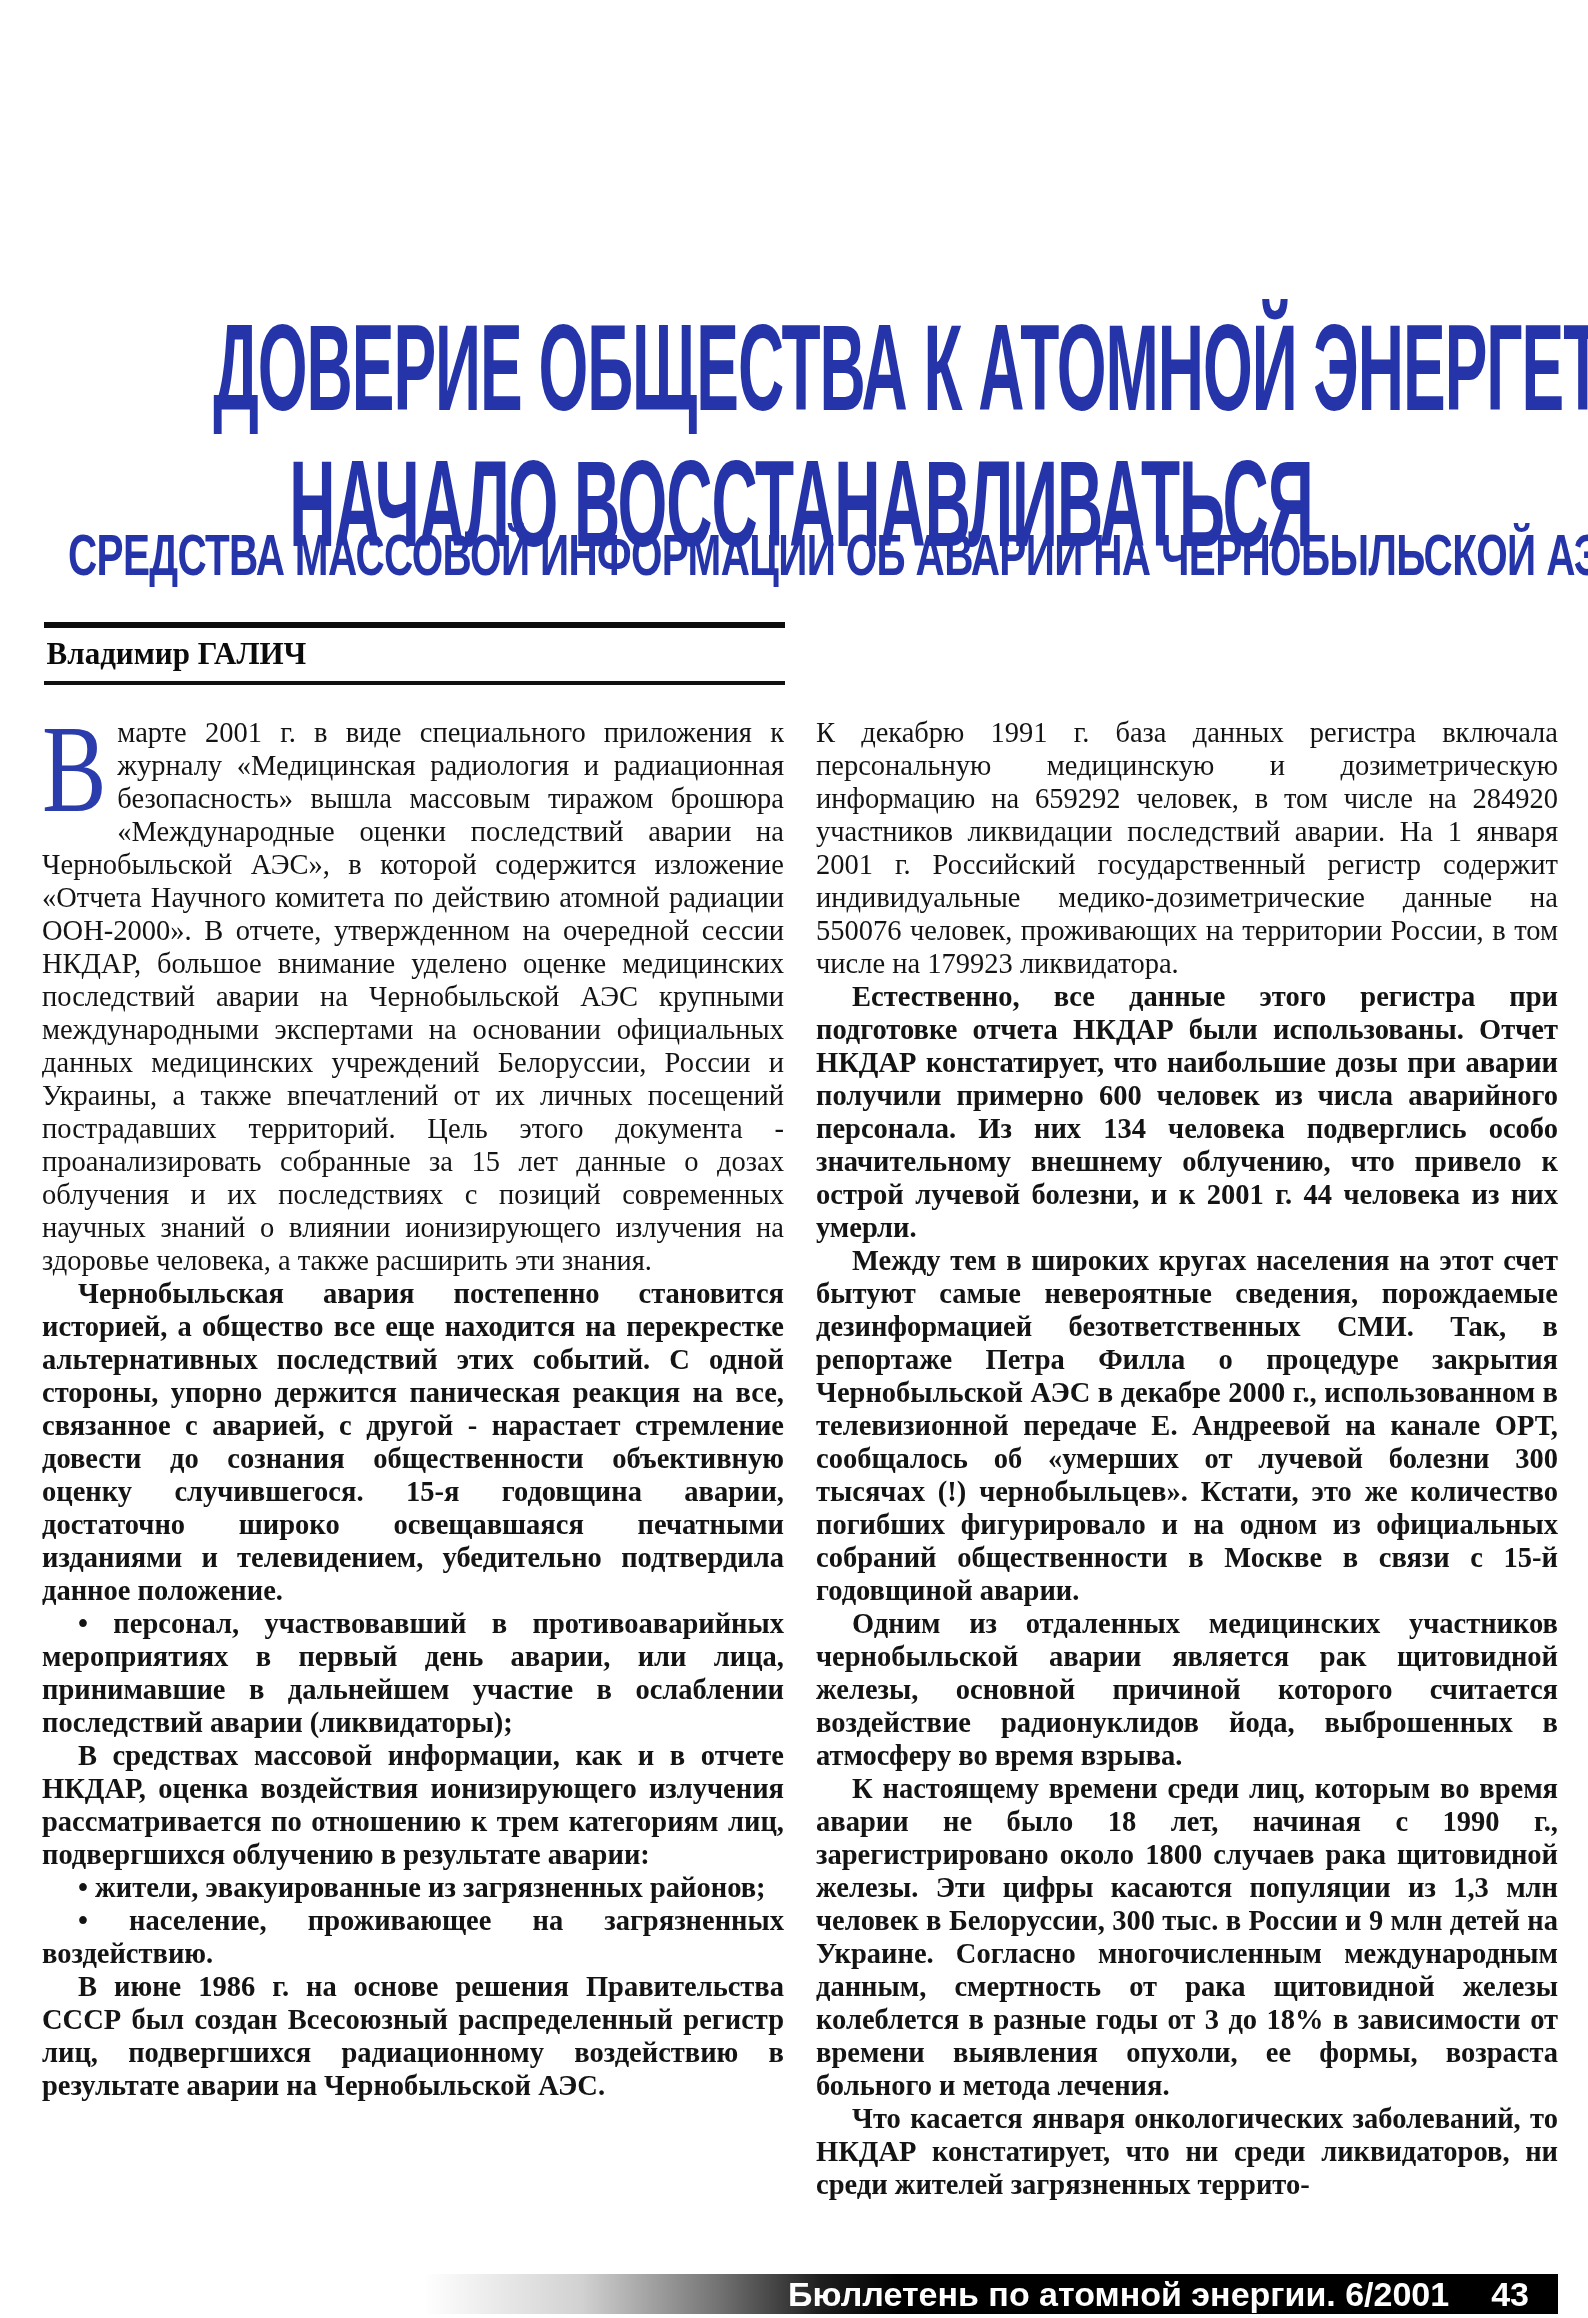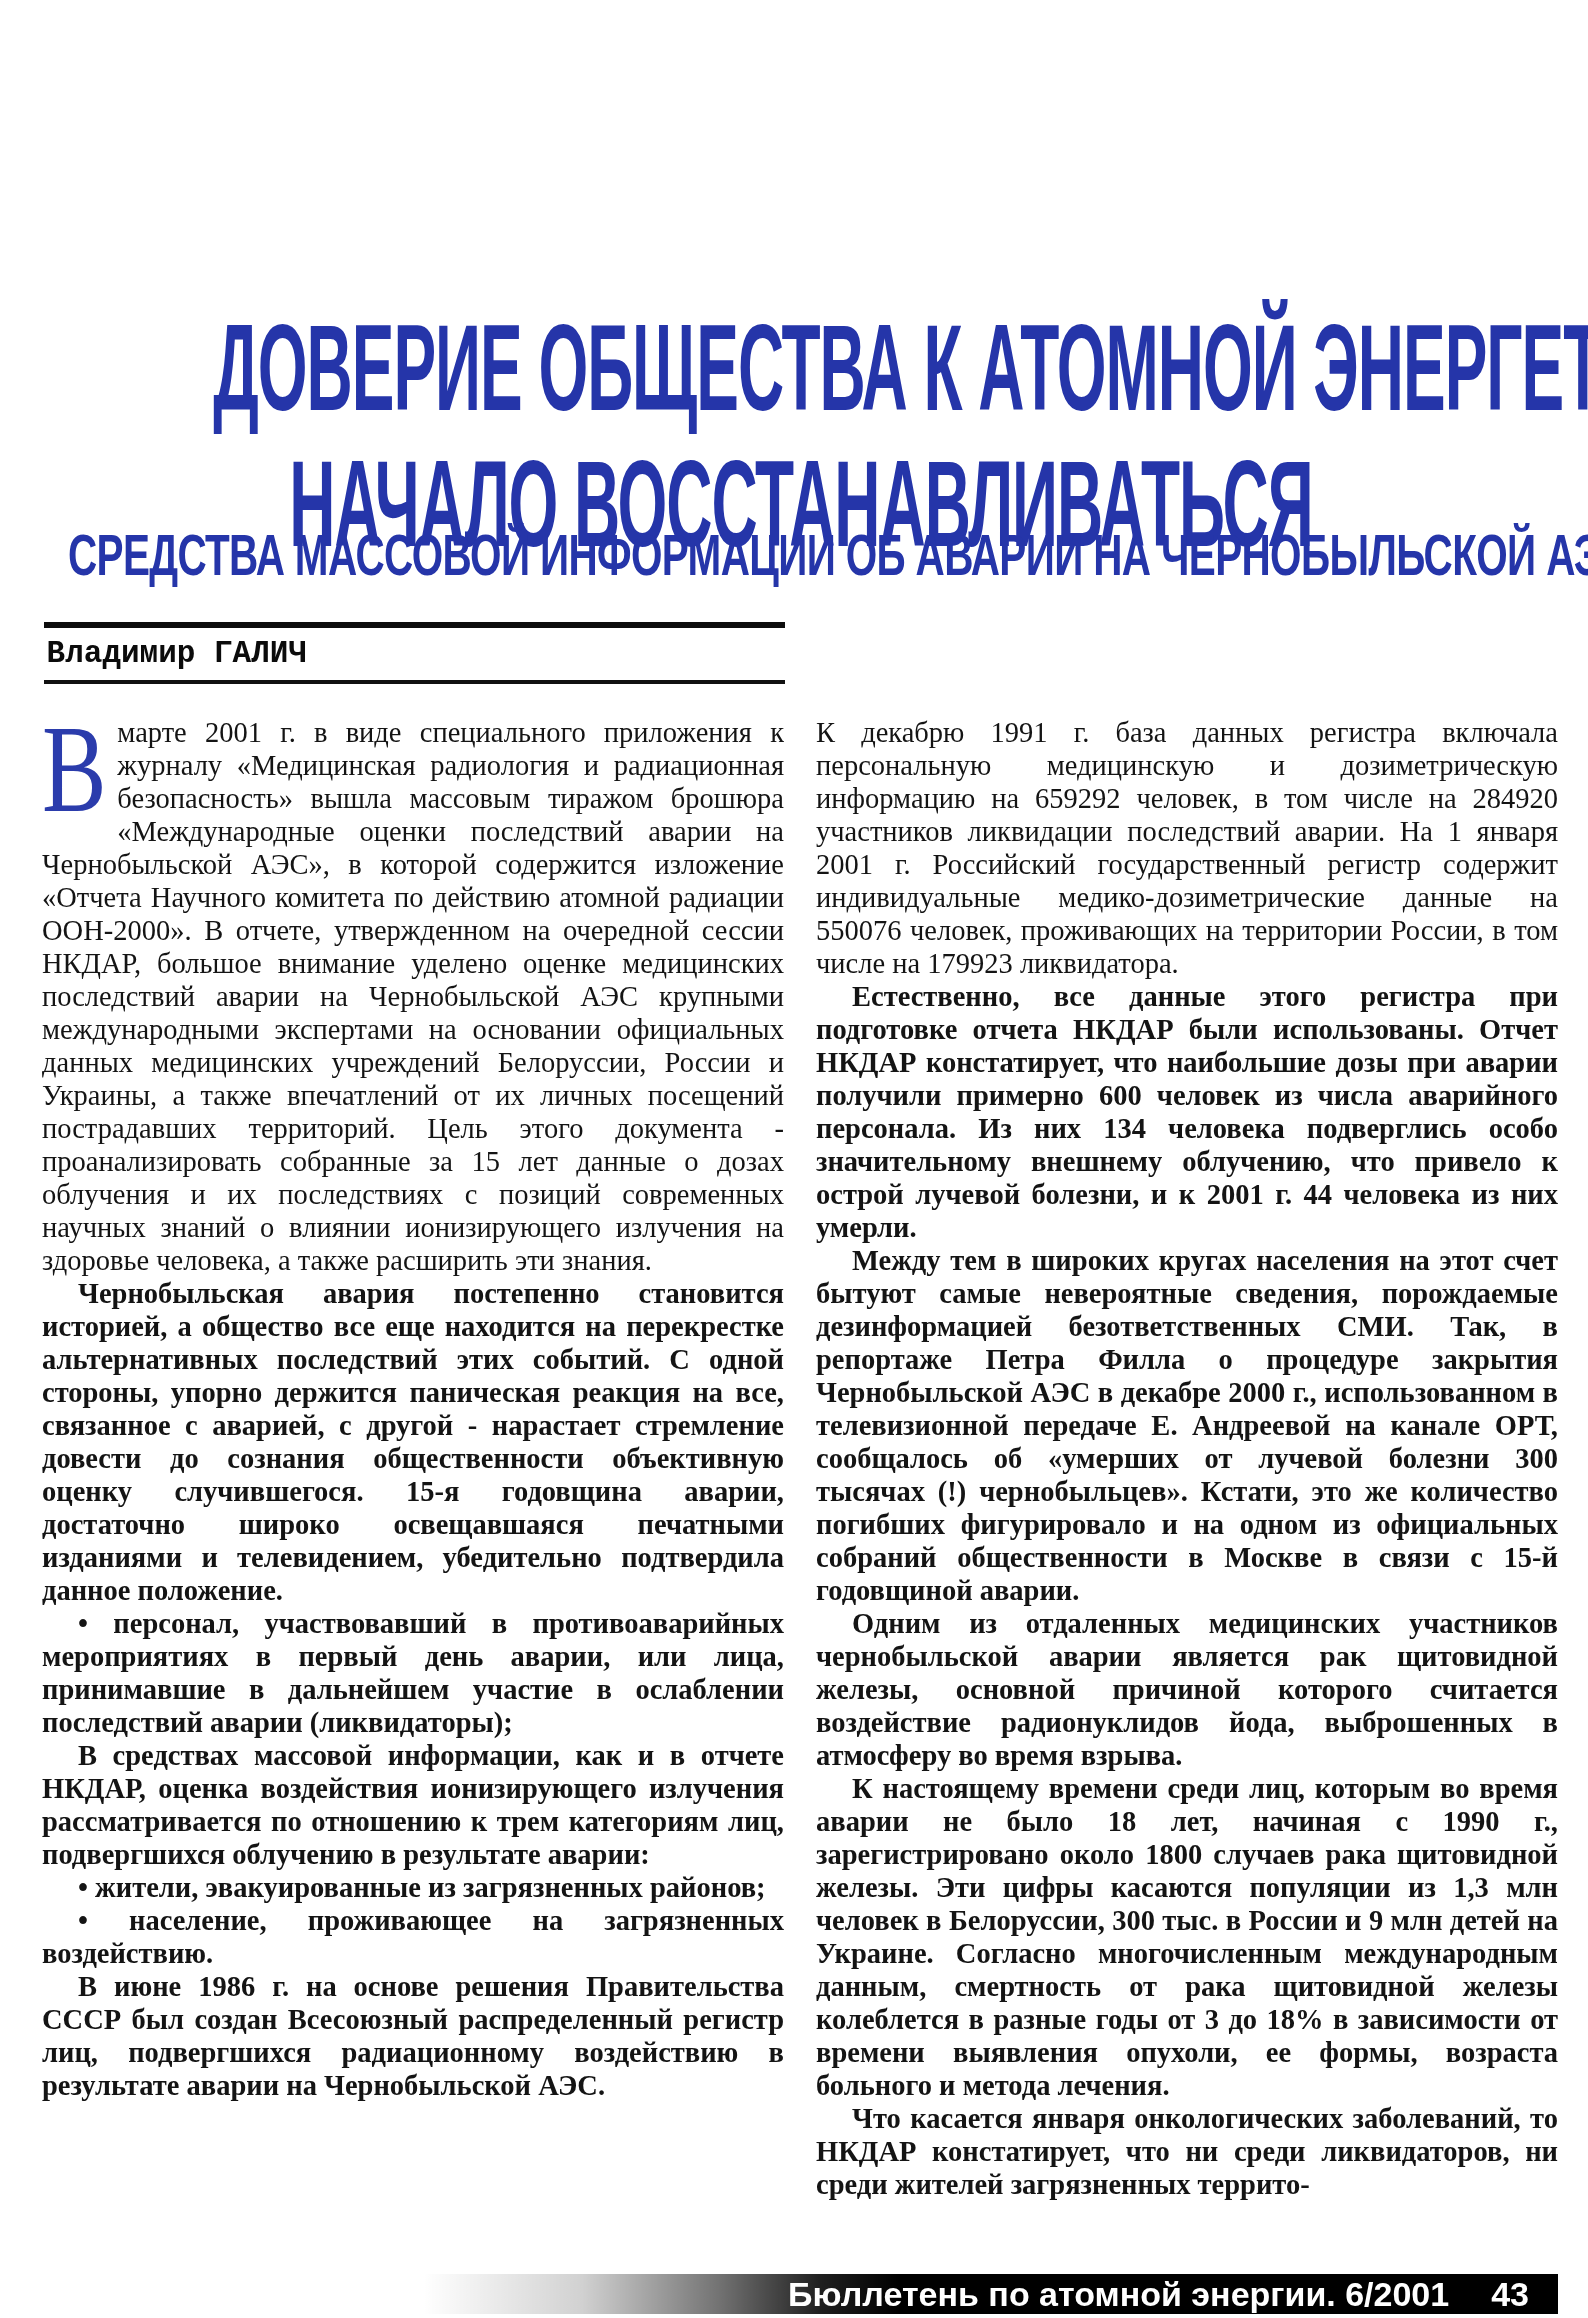--- a/index.html
+++ b/index.html
@@ -19,21 +19,21 @@
   #tw2 .title-line{font-size:82px; transform:scale(0.78,1.5); transform-origin:center top; letter-spacing:-1.3px;}
   #tw3{top:527px;}
   #tw3 .title-line{font-size:44px; transform:scale(0.92,1.3); transform-origin:center top; letter-spacing:-0.7px;}
 
   .author-block{
     position:absolute; left:44px; top:622px; width:741px;
     border-top:6px solid #0d0d0d; border-bottom:4px solid #111111;
     padding:8px 0 9.3px 2.6px; box-sizing:border-box;
   }
   .author-block span{
-    font-family:Liberation Mono, monospace; font-weight:bold;
+    font-family:Liberation Serif, serif; font-weight:bold;
     font-size:31px; color:#0b0b0b; letter-spacing:0px;
   }
 
   .columns{
     position:absolute; top:716px; left:42px; display:flex; gap:32px;
   }
   .col{
     width:742px; height:1562px; overflow:hidden;
     font-size:28.5px; line-height:33px; color:var(--text-black);
     text-align:justify; hyphens:auto; -webkit-hyphens:auto;

